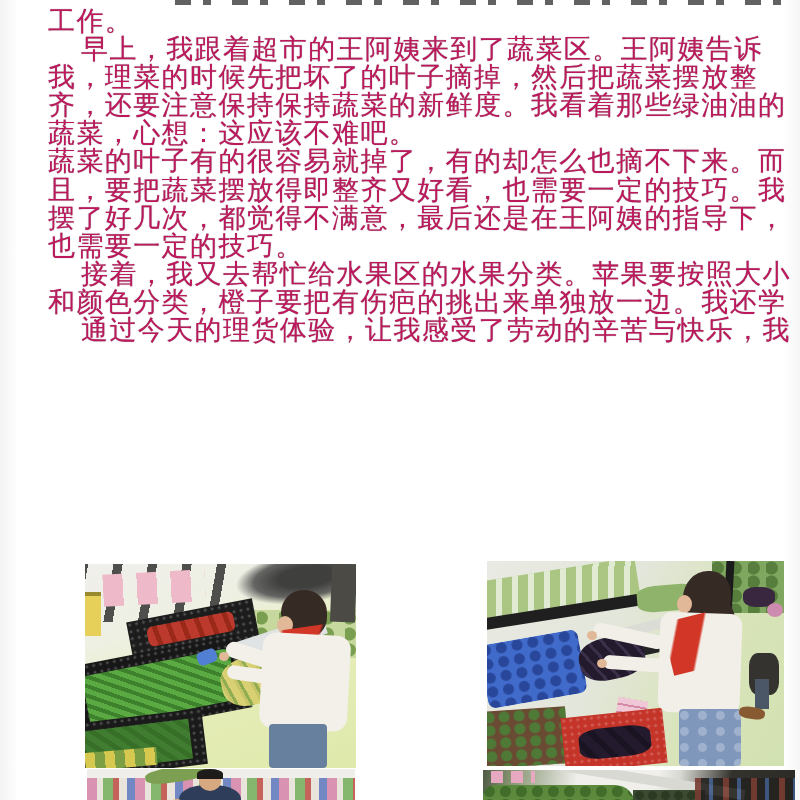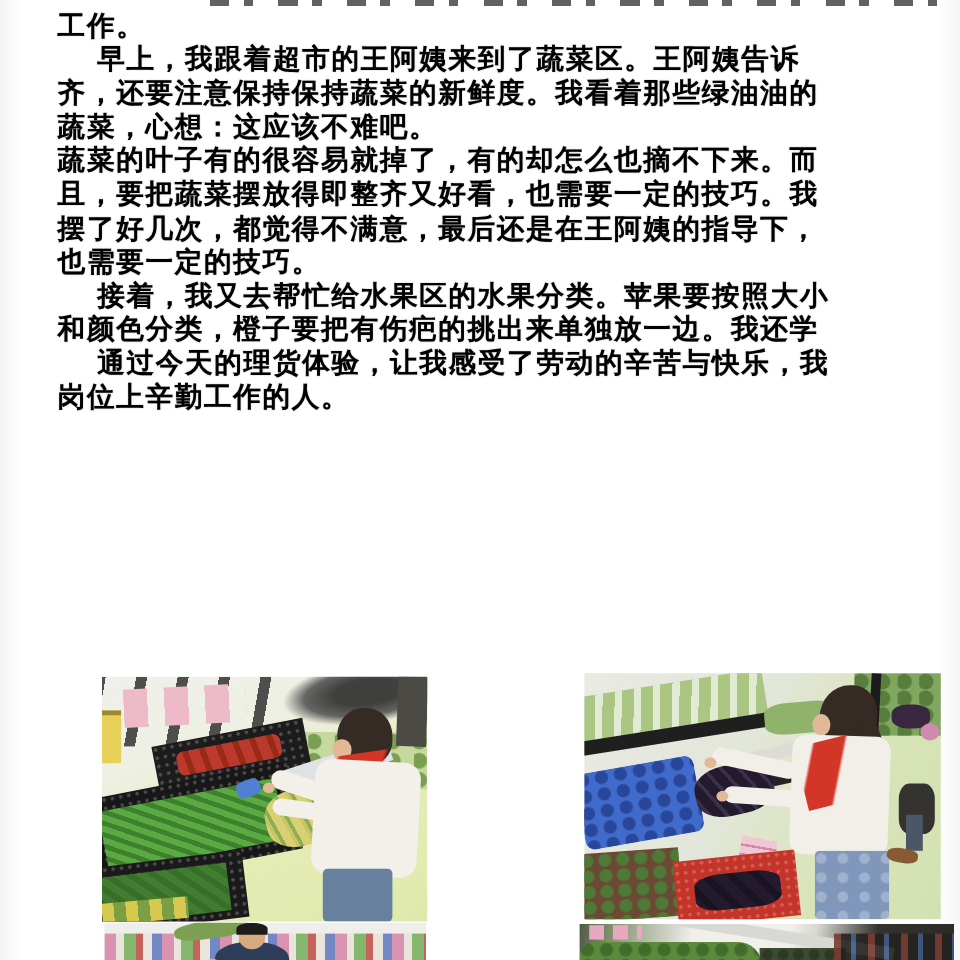--- a/index.html
+++ b/index.html
@@ -5,22 +5,22 @@
   html,body{margin:0;padding:0;background:#fff;}
   .page{position:relative;width:800px;height:800px;background:#ffffff;overflow:hidden;
         font-family:"Liberation Sans","DejaVu Sans",sans-serif;}
   .page::before{content:"";position:absolute;inset:0;pointer-events:none;
         background:linear-gradient(90deg,rgba(220,220,220,.35) 0,rgba(255,255,255,0) 18px,
                    rgba(255,255,255,0) 782px,rgba(225,225,225,.3) 800px);}
   
   .cutline{position:absolute;left:175px;top:0;width:620px;height:5px;opacity:.8;
         background:repeating-linear-gradient(90deg,#3a3a3a 0 16px,transparent 16px 28px,
                    #3a3a3a 28px 36px,transparent 36px 57px);}
-  .essay{position:absolute;left:48px;top:7px;width:712px;color:#000000;
-        font-size:23px;line-height:28.1px;letter-spacing:1.4px;font-weight:700;
+  .essay{position:absolute;left:48px;top:7px;width:712px;color:#be185d;
+        font-size:27px;line-height:28.1px;letter-spacing:1.4px;font-weight:400;
         text-shadow:0 0 1px rgba(43,43,43,.55);}
   .essay .line{height:28.1px;white-space:nowrap;}
   .essay .line.indent{padding-left:33px;}
   
   .photo{position:absolute;overflow:hidden;filter:blur(.4px) saturate(.95);}
   .photo *{position:absolute;}
   .pA{left:45px;top:548px;width:271px;height:204px;
       background:linear-gradient(160deg,#f0efec 0%,#eef0e2 28%,#e6edb6 55%,#dfe9a8 100%);}
   .pB{left:47px;top:753px;width:268px;height:47px;background:#efeeea;}
   .pC{left:447px;top:545px;width:297px;height:205px;
@@ -34,30 +34,30 @@
 <body>
 
 <div class="page">
 
   <div class="cutline"></div>
 
   <div class="essay">
     <div>
         <div class="line">工作。</div>
         <div class="line indent">早上，我跟着超市的王阿姨来到了蔬菜区。王阿姨告诉</div>
+        <div class="line">我，理菜的时候先把坏了的叶子摘掉，然后把蔬菜摆放整</div>
         <div class="line">齐，还要注意保持保持蔬菜的新鲜度。我看着那些绿油油的</div>
         <div class="line">蔬菜，心想：这应该不难吧。</div>
         <div class="line">蔬菜的叶子有的很容易就掉了，有的却怎么也摘不下来。而</div>
         <div class="line">且，要把蔬菜摆放得即整齐又好看，也需要一定的技巧。我</div>
         <div class="line">摆了好几次，都觉得不满意，最后还是在王阿姨的指导下，</div>
         <div class="line">也需要一定的技巧。</div>
         <div class="line indent">接着，我又去帮忙给水果区的水果分类。苹果要按照大小</div>
         <div class="line">和颜色分类，橙子要把有伤疤的挑出来单独放一边。我还学</div>
         <div class="line indent">通过今天的理货体验，让我感受了劳动的辛苦与快乐，我</div>
-        <div class="line">岗位上辛勤工作的人。</div>
       </div>
   </div>
 
   <figure class="photo pA" title="戴红领巾的学生在超市蔬菜区整理黑色筐中的青椒、红椒和玉米">
     <span style="left:150px;top:-8px;width:130px;height:48px;background:radial-gradient(ellipse at 55% 45%,#2c2c2c 28%,#555 52%,transparent 70%);transform:rotate(-8deg);opacity:.9;"></span>
     <span style="left:-6px;top:0;width:150px;height:58px;background:repeating-linear-gradient(100deg,#262626 0 9px,transparent 9px 34px);opacity:.8;"></span>
     <span style="left:18px;top:8px;width:102px;height:32px;background:repeating-linear-gradient(90deg,#f0b9ca 0 20px,transparent 20px 34px);transform:rotate(-3deg);"></span>
     <span style="left:0;top:28px;width:16px;height:44px;background:#e7d054;box-shadow:inset 0 4px 0 #9a8a2a;"></span>
     <span style="left:150px;top:46px;width:121px;height:48px;background:radial-gradient(circle at 20% 50%,#79a04e 6px,transparent 7px) 0 0/22px 16px,#c6d89a;"></span>
     <span style="left:246px;top:0;width:25px;height:58px;background:#4b4a45;transform:rotate(2deg);"></span>

